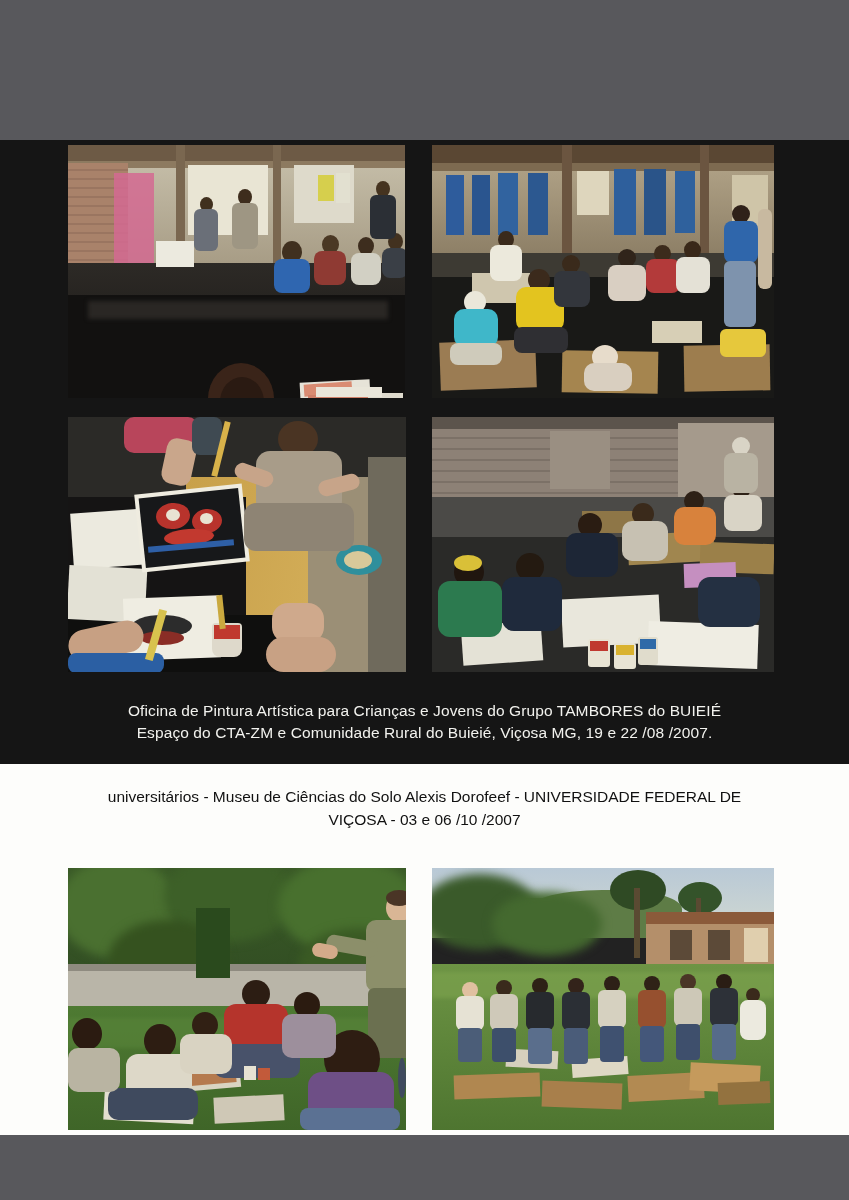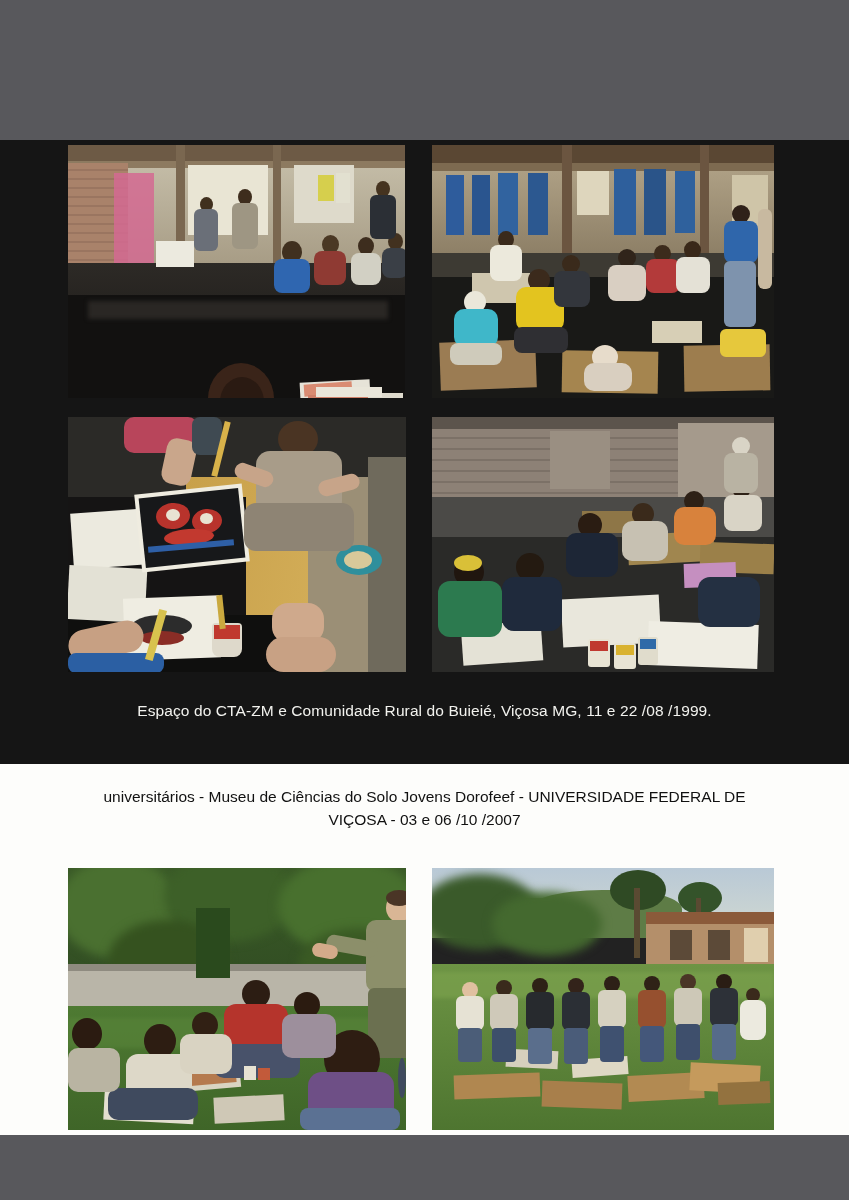--- a/index.html
+++ b/index.html
@@ -302,25 +302,26 @@
     <div class="blob" style="left:286px;top:176px;width:30px;height:28px;background:#20160e;"></div>
     <div class="rect" style="left:266px;top:160px;width:62px;height:50px;background:#243042;border-radius:12px;"></div>
 
     <div class="blob" style="left:22px;top:138px;width:28px;height:16px;background:#d9c038;"></div>
 
     <div class="blob" style="left:300px;top:20px;width:18px;height:18px;background:#d9d4c6;"></div>
     <div class="rect" style="left:292px;top:36px;width:34px;height:40px;background:#b9b3a3;border-radius:8px;"></div>
   </div>
 
   <div class="caption-dark" style="top:700px;">
-    <span class="cap-line">Espaço do CTA-ZM e Comunidade Rural do Buieié, Viçosa   MG, 11 e 22 /08 /1999.</span>
+    <span class="cap-line">Oficina de Pintura Artística para Crianças e Jovens do Grupo TAMBORES do BUIEIÉ</span>
+    <span class="cap-line">Espaço do CTA-ZM e Comunidade Rural do Buieié, Viçosa   MG, 19 e 22 /08 /2007.</span>
   </div>
 
   <div class="caption-light" style="top:786px;">
-    <span class="cap-line">universitários - Museu de Ciências do Solo Jovens Dorofeef   - UNIVERSIDADE FEDERAL DE</span>
+    <span class="cap-line">universitários - Museu de Ciências do Solo Alexis Dorofeef   - UNIVERSIDADE FEDERAL DE</span>
     <span class="cap-line">VIÇOSA - 03 e 06 /10 /2007</span>
   </div>
 
   <div class="photo" style="left:68px; top:868px; width:338px; height:262px;">
 
     <div class="rect" style="left:0;top:0;width:338px;height:150px;background:linear-gradient(180deg,#3a5a27,#2f4a22);"></div>
     <div class="blob softer" style="left:-10px;top:-10px;width:120px;height:100px;background:#4a7030;"></div>
     <div class="blob softer" style="left:96px;top:-16px;width:130px;height:90px;background:#3d6028;"></div>
     <div class="blob softer" style="left:210px;top:-10px;width:140px;height:96px;background:#48702e;"></div>
     <div class="blob softer" style="left:40px;top:52px;width:120px;height:80px;background:#35521f;"></div>

